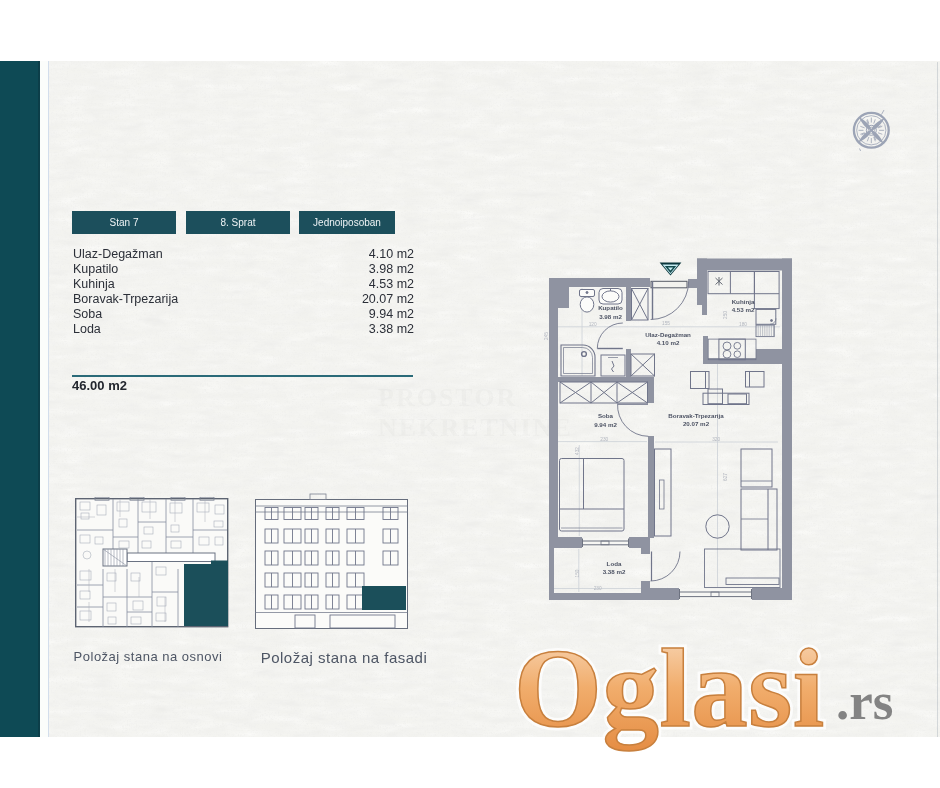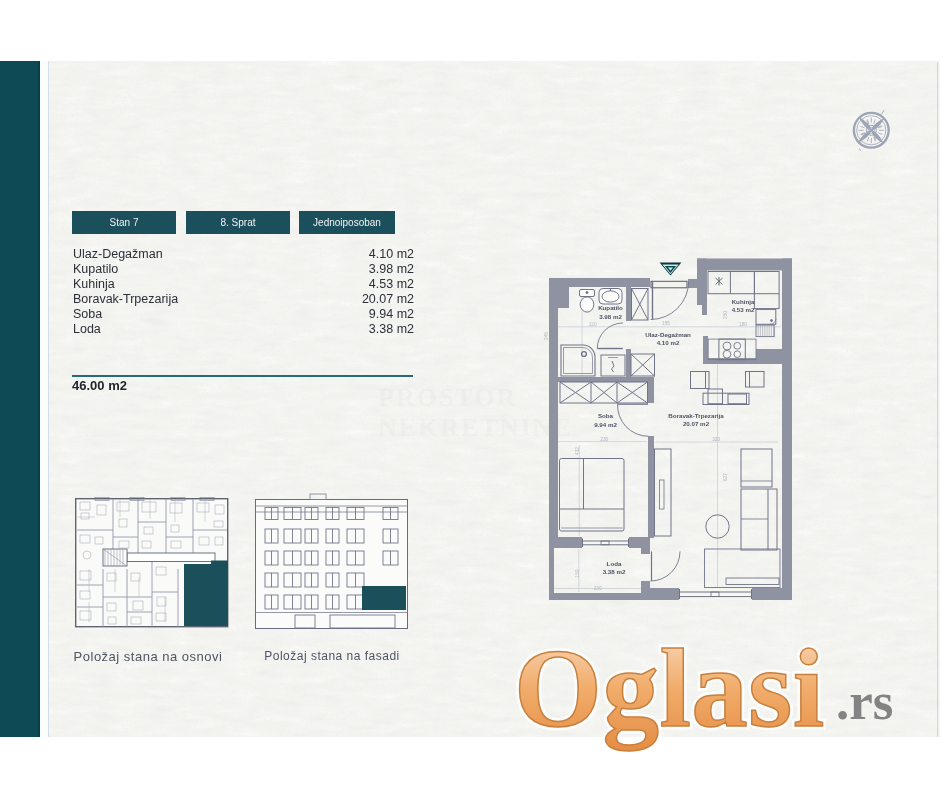--- a/index.html
+++ b/index.html
@@ -593,21 +593,21 @@
       <line x1="100.5" y1="103" x2="100.5" y2="117"></line>
 <rect x="40" y="123" width="20" height="13"></rect>
       <rect x="75" y="123" width="65" height="13"></rect>
 </g>
 
 <rect x="107" y="94" width="44" height="24" fill="#1b4f5a"></rect>
 </svg>
 
 <div class="abs" style="left:48px;top:649px;width:200px;text-align:center;font-size:13px;letter-spacing:.5px;color:#4d5564">Položaj stana na osnovi</div>
 
-<div class="abs" style="left:232px;top:649px;width:200px;text-align:center;font-size:12px;letter-spacing:.5px;color:#4d5564">Položaj stana na fasadi</div>
+<div class="abs" style="left:244px;top:649px;width:200px;text-align:center;font-size:15px;letter-spacing:.5px;color:#4d5564">Položaj stana na fasadi</div>
 
 <svg class="abs" style="left:498px;top:628px" width="420" height="126" viewBox="0 0 420 126">
 <defs>
 <linearGradient id="oggr" x1="0" y1="0" x2="0" y2="1">
 <stop offset="0" stop-color="#f9dcc0"></stop>
         <stop offset="0.5" stop-color="#f1ad6c"></stop>
         <stop offset="1" stop-color="#e58d44"></stop>
 </linearGradient>
 </defs>
 <g font-family="Liberation Serif, serif" font-weight="bold">

